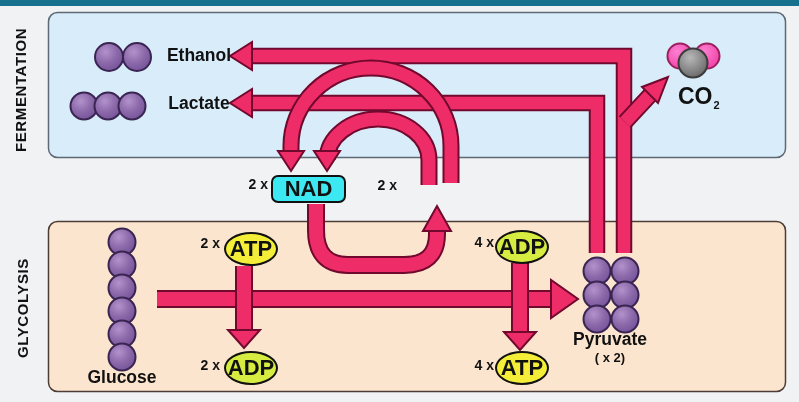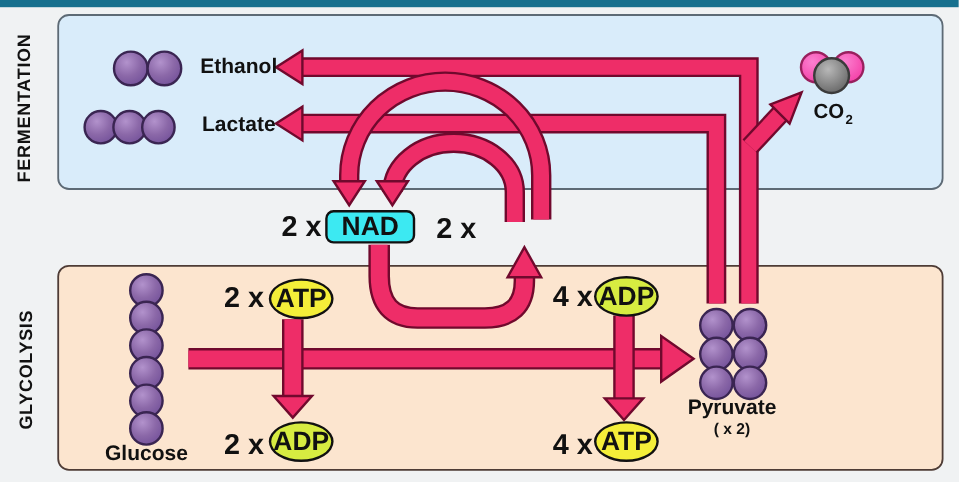--- a/index.html
+++ b/index.html
@@ -6,30 +6,30 @@
   body{width:799px;height:402px;overflow:hidden;background:#f0f2f3;
        font-family:"Liberation Sans",sans-serif;}
   #stage{position:relative;width:799px;height:402px;background:#f0f2f3;}
   #topbar{position:absolute;left:0;top:0;width:799px;height:6px;background:#17708e;}
   svg{position:absolute;left:0;top:0;z-index:1;}
   .txt{position:absolute;z-index:3;color:#111;line-height:1.1;white-space:nowrap;}
   .vlabel{writing-mode:vertical-rl;transform:rotate(180deg);
           font-size:15px;font-weight:700;letter-spacing:.6px;
           display:flex;align-items:center;justify-content:center;}
   .mol-label{font-size:17.5px;font-weight:600;text-align:center;}
-  .mult{font-size:24px;font-weight:600;text-align:right;}
+  .mult{font-size:14px;font-weight:600;text-align:right;}
   .pill{position:absolute;z-index:2;display:flex;align-items:center;justify-content:center;
         border:2px solid #111;font-size:22px;font-weight:700;color:#111;box-sizing:border-box;}
   .cofactor{border-radius:7px;}
   .oval{border-radius:50%;}
   .nad-bg{background:#3ce9f2;}
   .nadh-bg{background:#42eb92;}
   .atp-bg{background:#f4ee39;}
   .adp-bg{background:#d7ec41;}
-  .co2-text{font-size:17px;font-weight:700;}
+  .co2-text{font-size:23px;font-weight:700;}
   .co2-sub{font-size:11px;font-weight:700;position:relative;top:5px;left:1px;}
   .sublabel{font-size:13px;font-weight:600;text-align:center;}
 </style>
 </head>
 <body>
 
 <div id="stage">
   <div id="topbar"></div>
 
   <svg width="799" height="402" viewBox="0 0 799 402">

